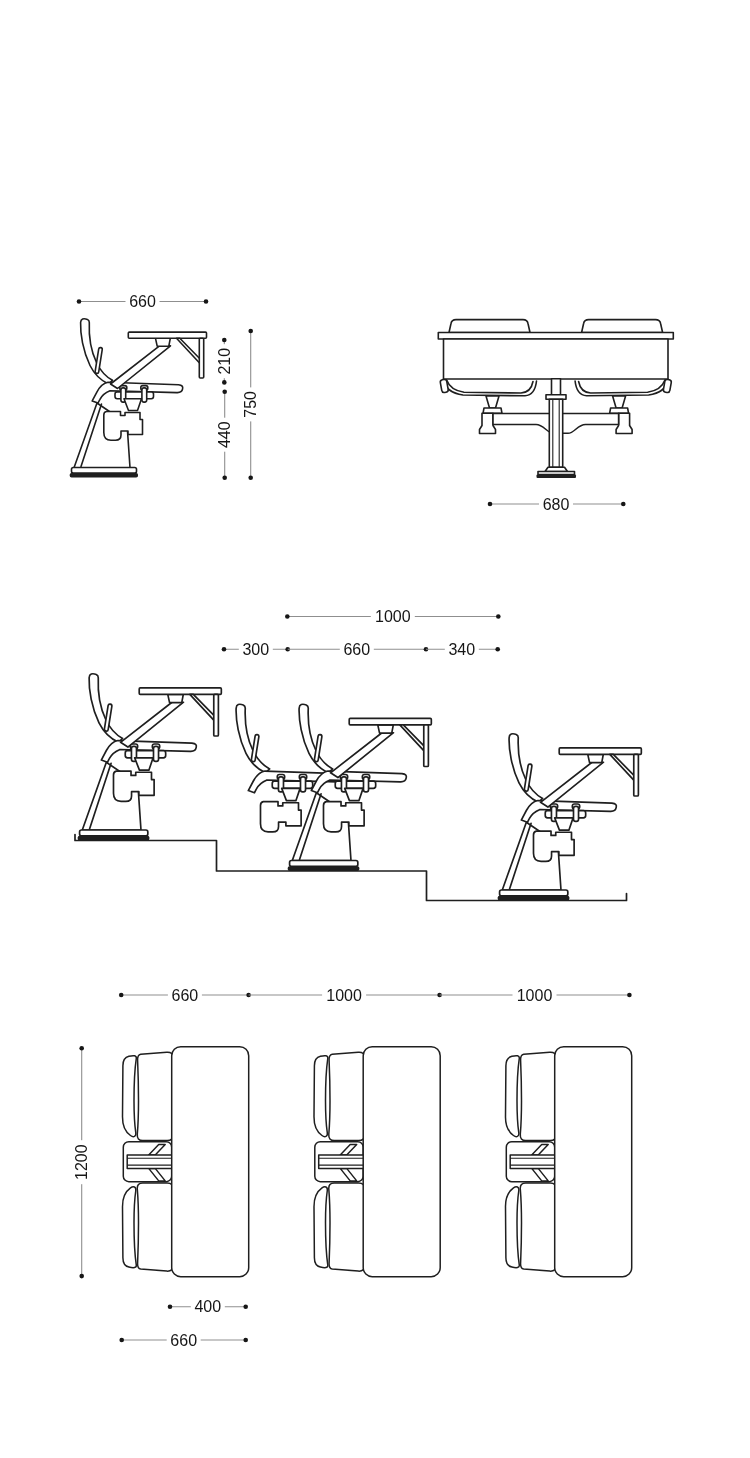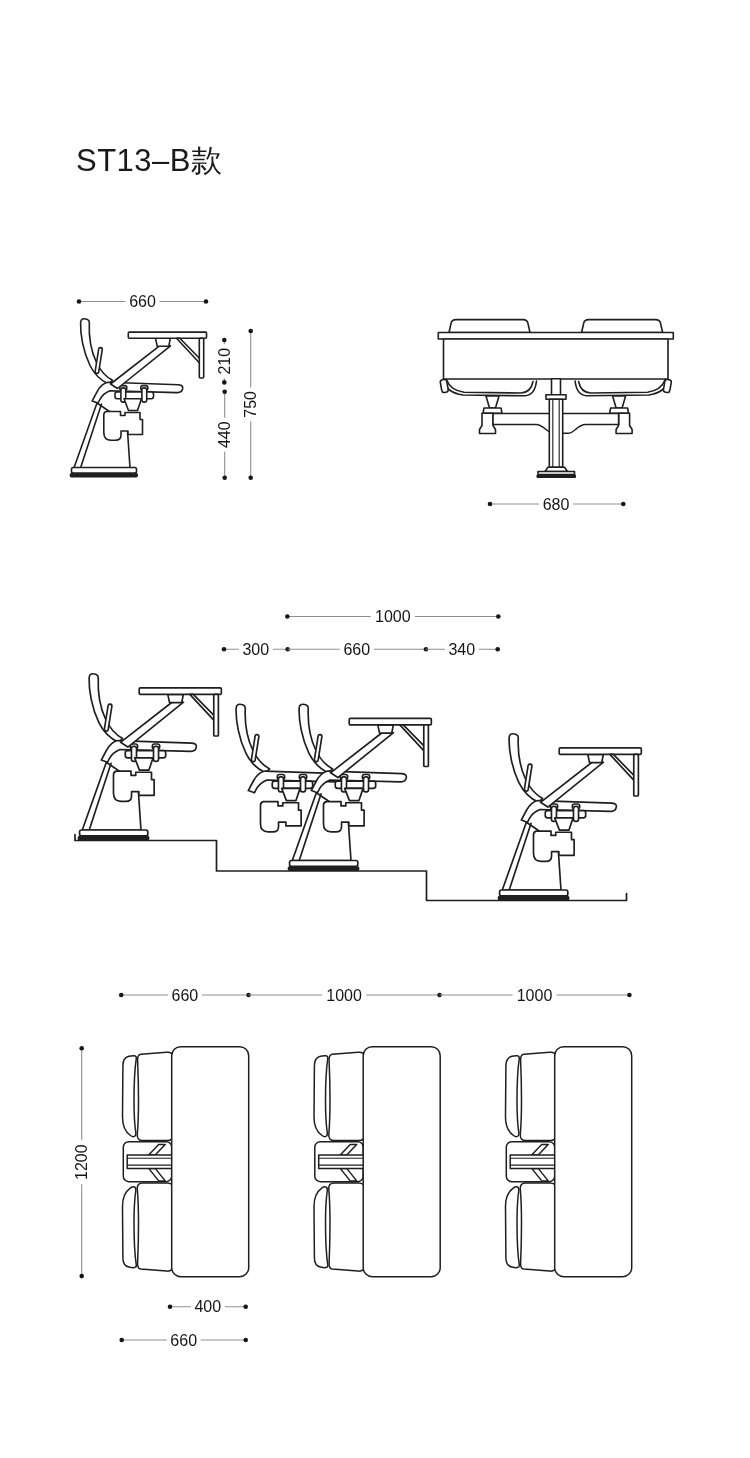--- a/index.html
+++ b/index.html
@@ -26,21 +26,20 @@
   .dk{fill:var(--line);stroke:none;}
   .dl{stroke:var(--dim);stroke-width:1.1;fill:none;}
   .dd{fill:var(--dot);stroke:none;}
   .dt{font:16px "Liberation Sans","DejaVu Sans",sans-serif;fill:var(--txt);text-anchor:middle;}
   .dtbg{fill:#fff;stroke:none;}
 </style>
 </head>
 <body>
 
 <div id="stage">
-  <div id="title">ST13–B款</div>
 
   <svg width="750" height="1458" viewBox="0 0 750 1458">
     <defs>
 
       <g id="chair-upper">
         <path class="wh" d="M 17.5,-158 C 13.5,-159.7 10.8,-158.7 10.6,-155 C 10.2,-143.5 13,-126.5 20,-112 C 24.5,-103 31,-97 38.5,-93.5 L 42.5,-97.2 C 36,-100.7 30.5,-106.5 26.5,-115 C 20.5,-127.5 18.8,-143.5 19.3,-155 C 19.3,-157 18.8,-157.5 17.5,-158 Z"></path>
         <rect class="wh" x="-1.8" y="-13" width="3.6" height="26" rx="1.8" transform="translate(28.7,-117) rotate(9)"></rect>
         <path class="wh" d="M 38,-95.2 L 108.5,-92.8 C 112.3,-92.4 113.1,-90.8 112.6,-88.6 C 112.1,-85.9 110.3,-84.7 106.8,-84.9 L 40,-86.7 C 35,-84.7 31.8,-81.9 29.8,-77.9 L 28,-74.5 L 22.2,-76.6 L 27,-85.7 C 29.8,-90.7 33.5,-94.4 38,-95.2 Z"></path>
         <rect class="wh" x="45" y="-85.6" width="38.5" height="6.9" rx="2.2"></rect>
         <rect class="wh" x="49.8" y="-91.9" width="7" height="4.6" rx="2"></rect>

